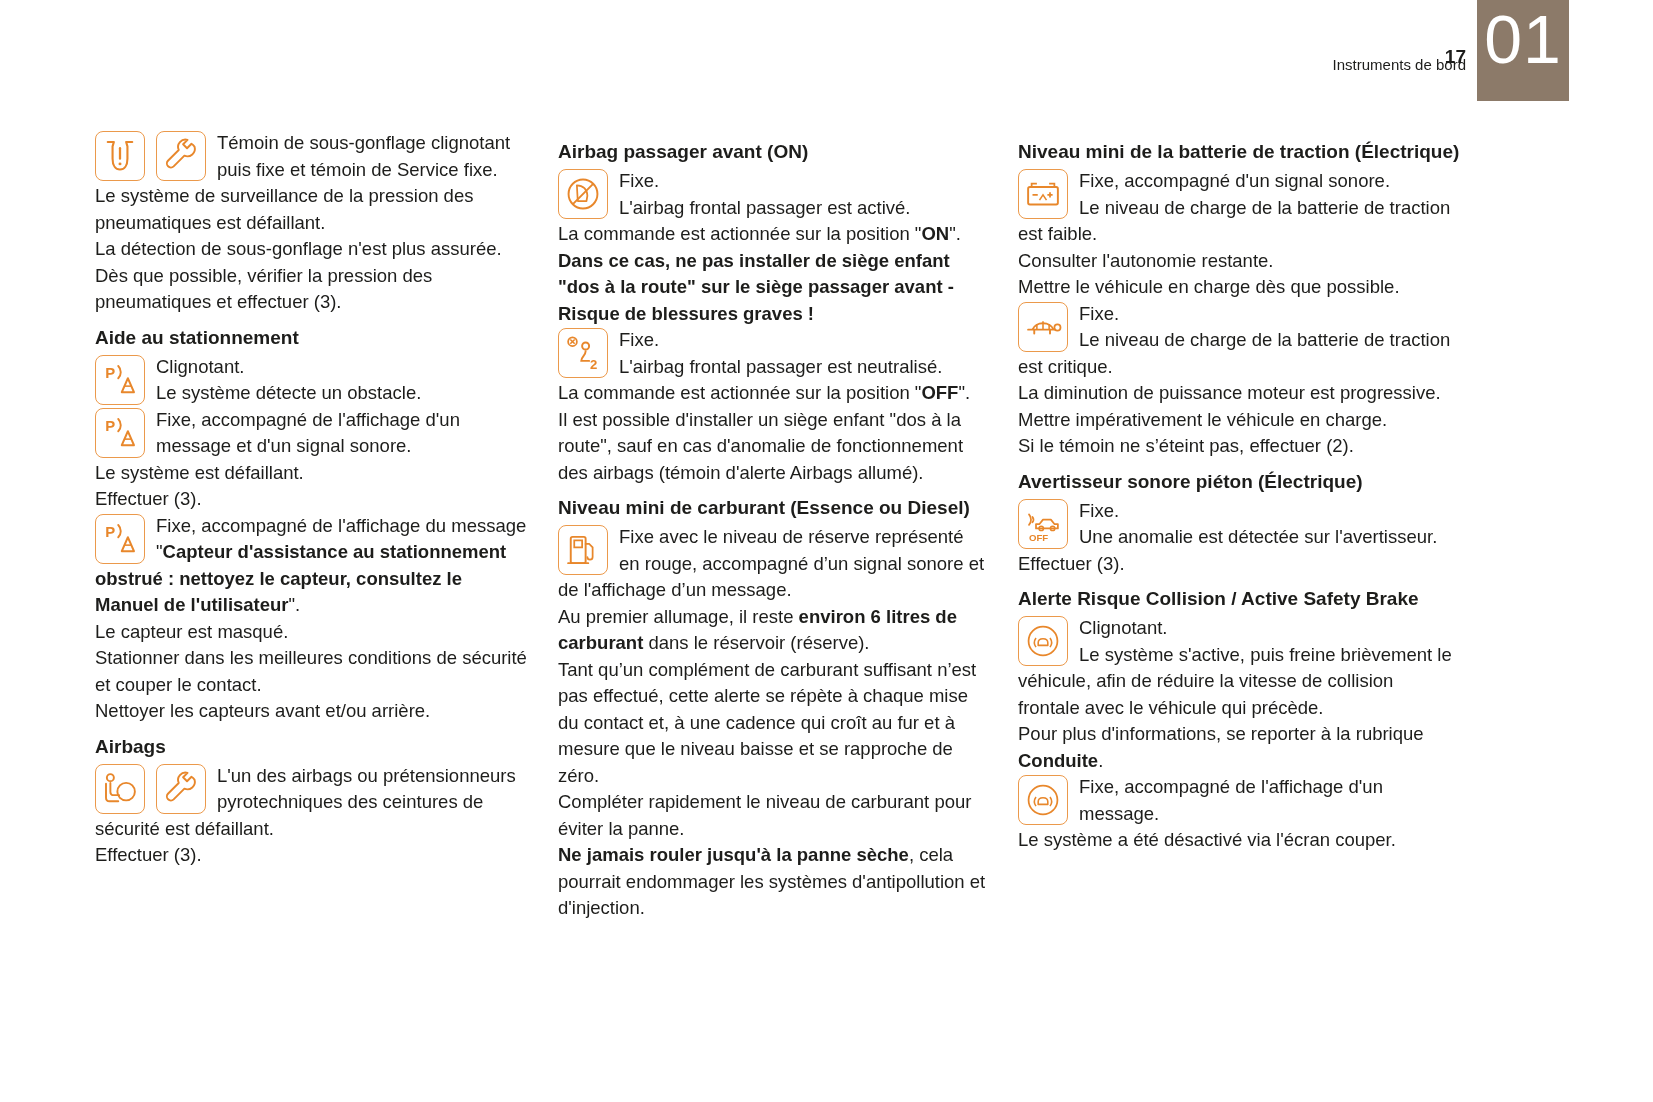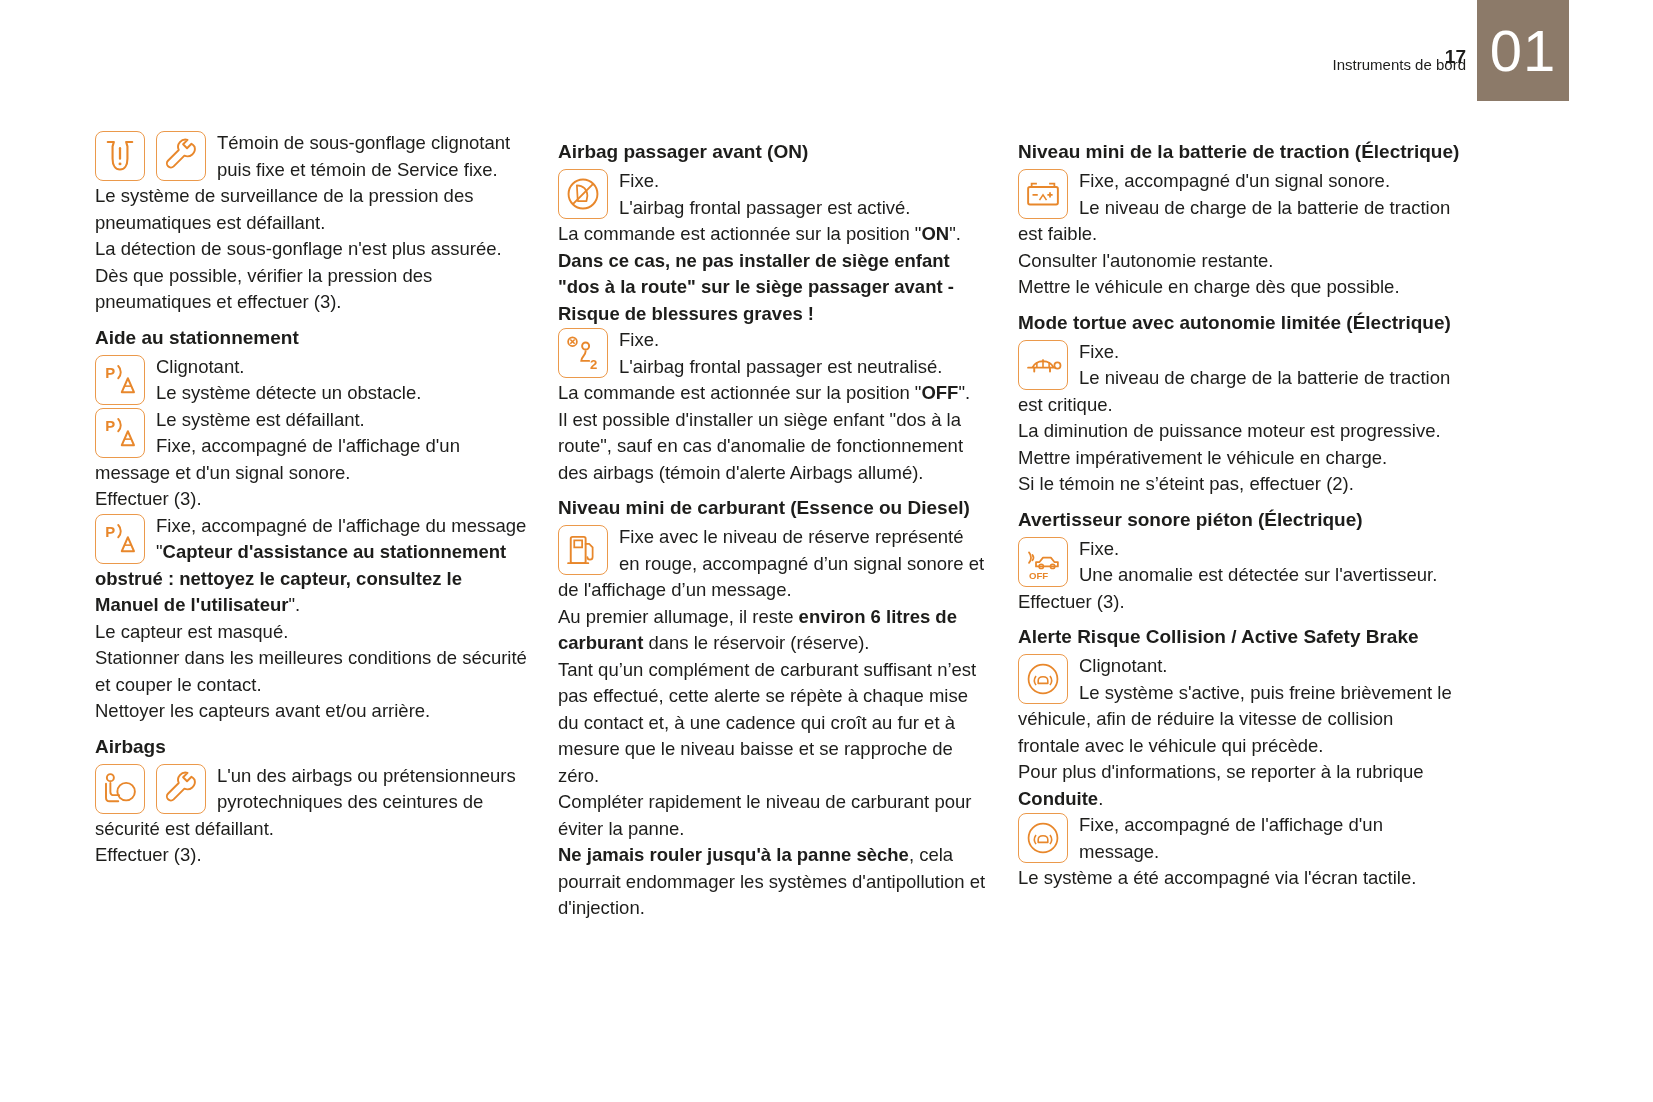--- a/index.html
+++ b/index.html
@@ -9,22 +9,22 @@
     width:1653px; height:1102px; overflow:hidden;
     font-family:"Liberation Sans", sans-serif;
     color:var(--text); 
   }
   .page { position:relative; width:1653px; height:1102px; background:#fff;padding-left:12px; }
 
   
   .chapter-tab {
     position:absolute; top:0; right:84px; width:92px; height:101px;
     background:var(--tab); color:#fff;
-    display:flex; align-items:center; justify-content:center;
-    font-size:58px; font-weight:300; letter-spacing:1px;
+    display:flex; justify-content:center;
+    font-size:68px; font-weight:300; letter-spacing:1px;
   }
   .page-number  { position:absolute; top:46px;  right:187px; font-size:19px; font-weight:700; text-align:right; }
   .section-title{ position:absolute; top:56px;  right:187px; font-size:15px; text-align:right; }
 
   
   .col  { position:absolute; top:130px; font-size:18.5px; line-height:26.5px; }
   .col1 { left:95px;   width:432px; }
   .col2 { left:558px;  width:428px; }
   .col3 { left:1018px; width:442px; }
 
@@ -156,22 +156,22 @@
         </span>
       <p>Clignotant.</p>
       <p>Le système détecte un obstacle.</p>
     </div>
     <div class="block">
       <span class="icon-box">
           <svg viewBox="0 0 48 48">
             <use href="#ic-parking"></use>
           </svg>
         </span>
+      <p>Fixe, accompagné de l'affichage d'un message et d'un signal sonore.</p>
       <p>Le système est défaillant.</p>
-      <p>Fixe, accompagné de l'affichage d'un message et d'un signal sonore.</p>
       <p>Effectuer (3).</p>
     </div>
     <div class="block">
       <span class="icon-box">
           <svg viewBox="0 0 48 48">
             <use href="#ic-parking"></use>
           </svg>
         </span>
       <p><span>Fixe, accompagné de l'affichage du message "</span><span class="b">Capteur d'assistance au stationnement obstrué : nettoyez le capteur, consultez le Manuel de l'utilisateur</span><span>".</span></p>
       <p>Le capteur est masqué.</p>
@@ -244,21 +244,20 @@
           <svg viewBox="0 0 48 48">
             <use href="#ic-battery"></use>
           </svg>
         </span>
       <p>Fixe, accompagné d'un signal sonore.</p>
       <p>Le niveau de charge de la batterie de traction est faible.</p>
     </div>
     <p>Consulter l'autonomie restante.</p>
     <p>Mettre le véhicule en charge dès que possible.</p>
 
-    <h3>Mode tortue avec autonomie limitée (Électrique)</h3>
     <div class="block">
       <span class="icon-box">
           <svg viewBox="0 0 48 48">
             <use href="#ic-turtle"></use>
           </svg>
         </span>
       <p>Fixe.</p>
       <p>Le niveau de charge de la batterie de traction est critique.</p>
     </div>
     <p>La diminution de puissance moteur est progressive.</p>
@@ -289,16 +288,16 @@
     </div>
     <p><span>Pour plus d'informations, se reporter à la rubrique </span><span class="b">Conduite</span><span>.</span></p>
     <div class="block">
       <span class="icon-box">
           <svg viewBox="0 0 48 48">
             <use href="#ic-collision"></use>
           </svg>
         </span>
       <p>Fixe, accompagné de l'affichage d'un message.</p>
     </div>
-    <p>Le système a été accompagné via l'écran tactile.</p>
+    <p>Le système a été désactivé via l'écran couper.</p>
   </section>
 
 </div>
 
 </body></html>

